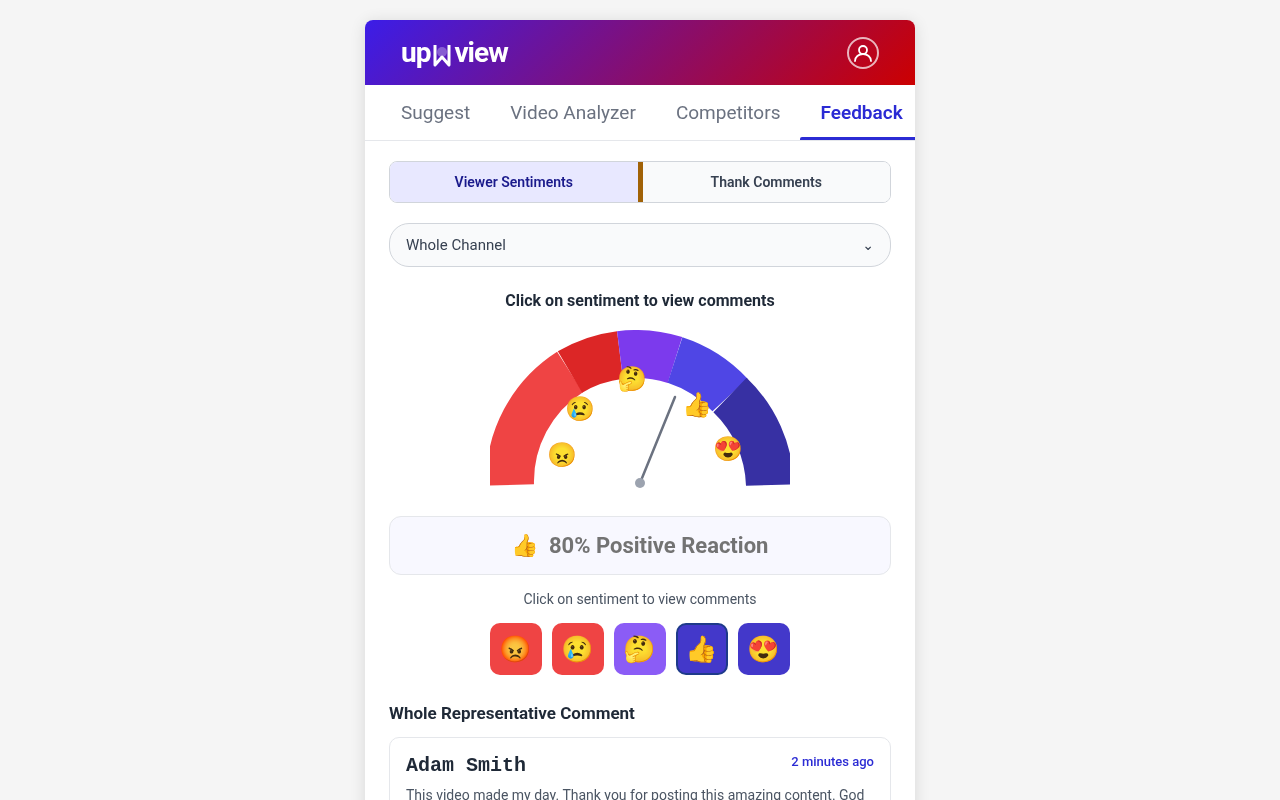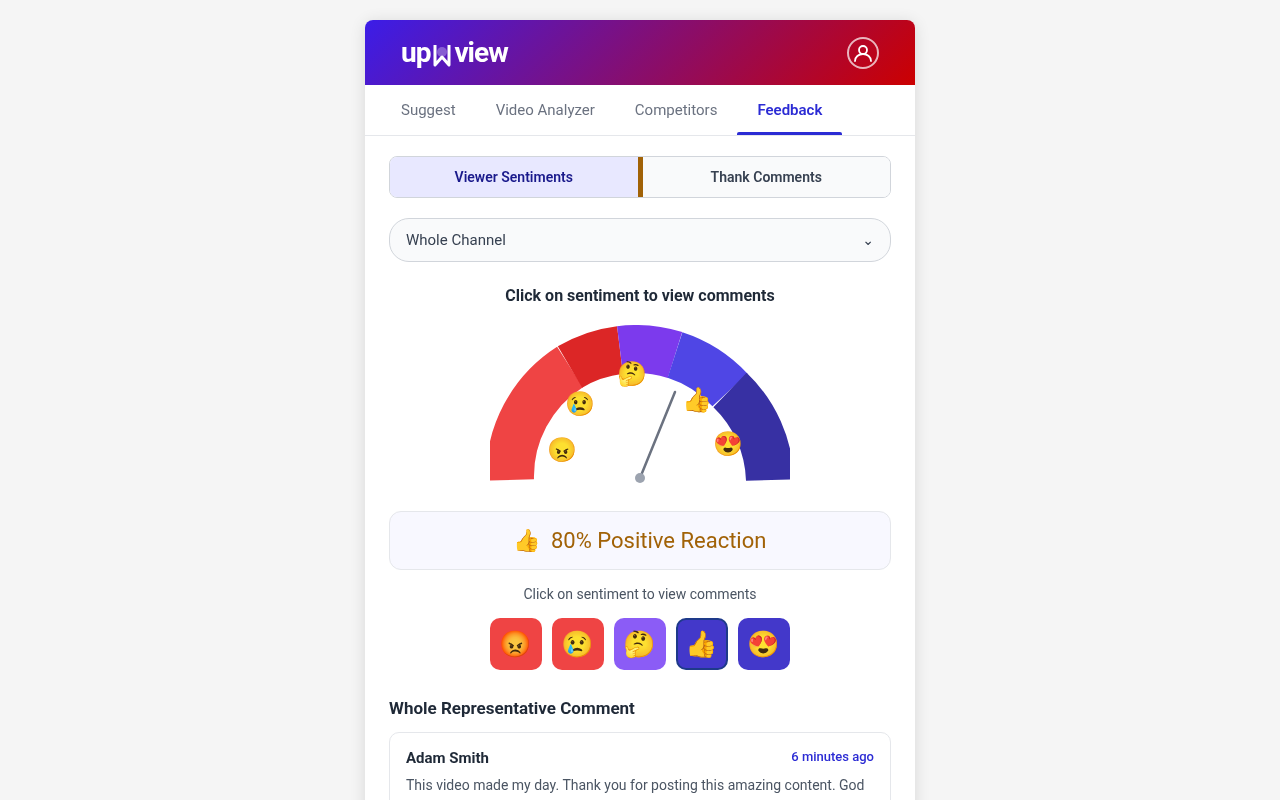--- a/index.html
+++ b/index.html
@@ -49,21 +49,21 @@
 
     
     .nav {
       display: flex;
       padding: 0 16px;
       border-bottom: 1px solid #e5e7eb;
       background: #fff;
     }
     .nav-item {
       padding: 16px 20px;
-      font-size: 15px;
+      font-size: 19px;
       color: #6b7280;
       cursor: pointer;
       position: relative;
       white-space: nowrap;
     }
     .nav-item.active {
       color: #2b2bd4;
       font-weight: 600;
     }
     .nav-item.active::after {
@@ -151,22 +151,22 @@
     .reaction-box {
       background: #f8f8ff;
       border: 1px solid #e5e7eb;
       border-radius: 12px;
       padding: 16px;
       text-align: center;
       margin-bottom: 16px;
     }
     .reaction-text {
       font-size: 22px;
-      font-weight: 400;
-      color: #a16207;
+      font-weight: 700;
+      color: #737373;
     }
     .reaction-emoji {
       font-size: 22px;
       margin-right: 6px;
     }
 
     
     .sentiment-instruction {
       text-align: center;
       font-size: 14px;
@@ -211,23 +211,24 @@
       padding: 16px;
       position: relative;
     }
     .comment-header {
       display: flex;
       justify-content: space-between;
       align-items: flex-start;
       margin-bottom: 8px;
     }
     .comment-author {
-      font-size: 15px;
+      font-size: 20px;
       font-weight: 700;
       color: #1f2937;
+      font-family: Liberation Mono, monospace;
     }
     .comment-time {
       font-size: 13px;
       color: #2b2bd4;
       font-weight: 500;
     }
     .comment-text {
       font-size: 14px;
       color: #4b5563;
       line-height: 1.5;
@@ -314,20 +315,20 @@
       <div class="sentiment-btn sad">😢</div>
       <div class="sentiment-btn thinking">🤔</div>
       <div class="sentiment-btn thumbsup">👍</div>
       <div class="sentiment-btn love">😍</div>
     </div>
 
     <div class="section-title">Whole Representative Comment</div>
     <div class="comment-card">
       <div class="comment-header">
         <span class="comment-author">Adam Smith</span>
-        <span class="comment-time">6 minutes ago</span>
+        <span class="comment-time">2 minutes ago</span>
       </div>
       <div class="comment-text">This video made my day. Thank you for posting this amazing content. God bless you!</div>
 
     </div>
 
   </div>
 </div>
 
 </body></html>

